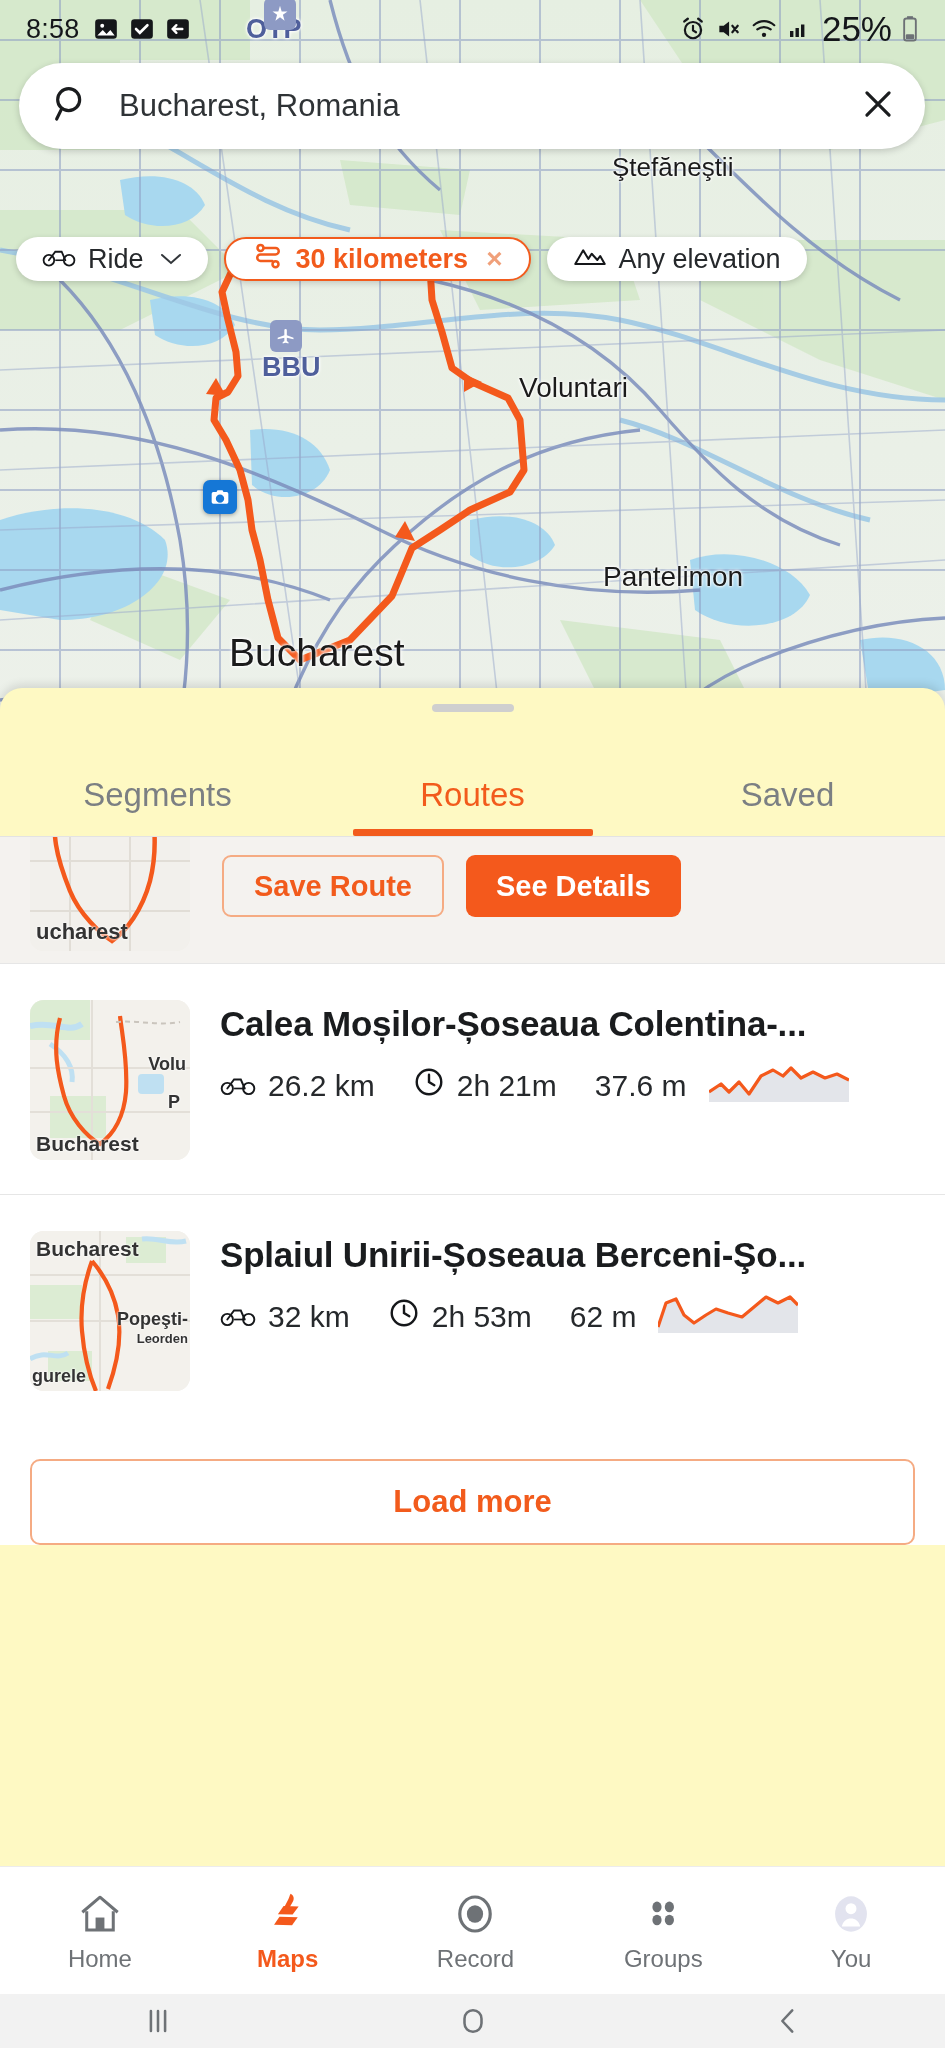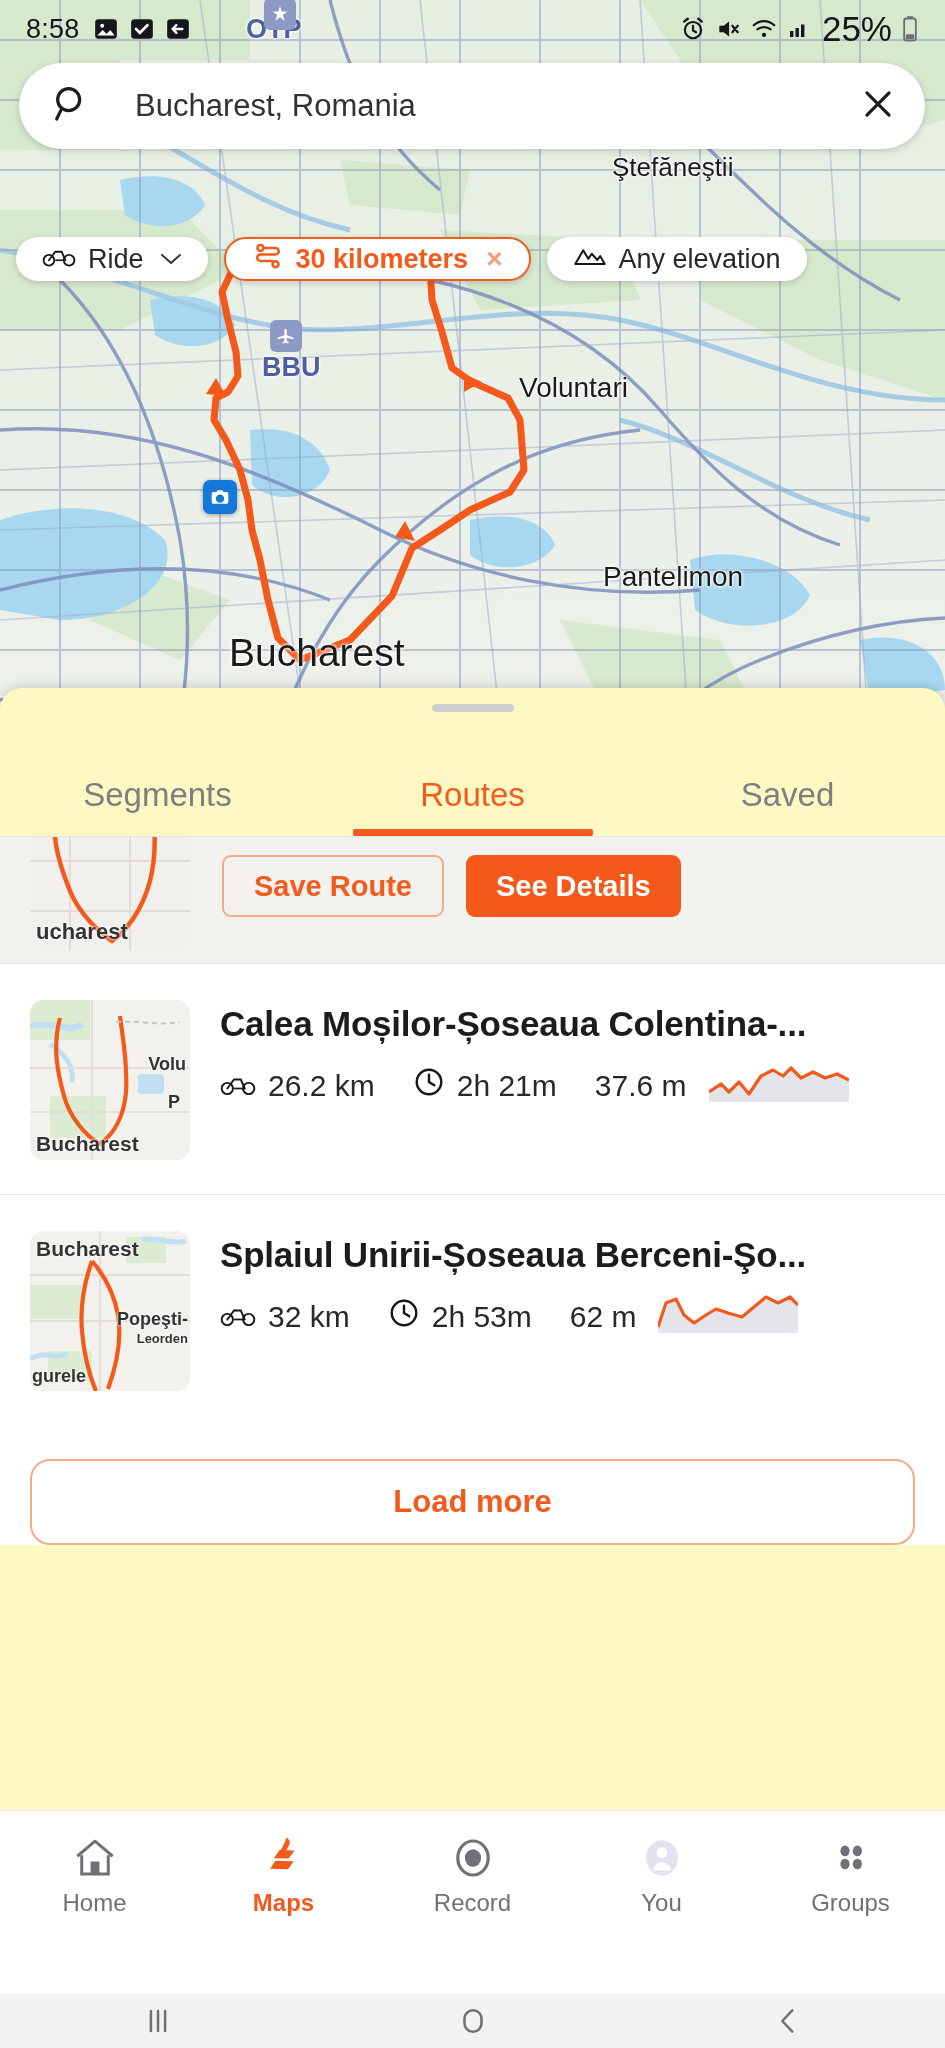--- a/index.html
+++ b/index.html
@@ -33,21 +33,21 @@
   .sb-batt-pct { font-size:35px; margin-left:2px; }
 
   
   #search-bar {
     position:absolute; left:19px; top:63px; width:906px; height:86px;
     background:#fff; border-radius:43px; z-index:35;
     display:flex; align-items:center; padding:0 28px 0 32px;
     box-shadow:0 2px 7px rgba(0,0,0,0.18);
   }
   #search-value {
-    flex:1; font-size:31px; color:#2f3336; margin-left:44px;
+    flex:1; font-size:31px; color:#2f3336; margin-left:28px;
     white-space:nowrap; overflow:hidden;
   }
 
   
   #chip-row {
     position:absolute; left:0; top:230px; width:945px; height:58px;
     display:flex; align-items:center; gap:16px; padding-left:16px; z-index:30;
   }
   .chip {
     height:44px; border-radius:29px; background:#fff;
@@ -150,30 +150,31 @@
     display:flex; align-items:center; gap:12px; margin-top:18px;
     font-size:30px; color:#26292c;
   }
   .route-stats .stat { display:flex; align-items:center; gap:12px; }
   .route-stats .gap { width:14px; }
   .elev-spark { margin-left:10px; }
 
   
   #load-more-wrap { padding:34px 30px 0 30px; background:#fff; }
   #load-more {
-    height:86px; border:2px solid #f5ab83; border-radius:20px;
+    height:86px; border:2px solid #f5ab83; border-radius:10px;
     display:flex; align-items:center; justify-content:center;
     font-size:31px; font-weight:bold; color:#f25b1c;
   }
 
   
   #bottom-nav {
-    position:absolute; left:0; top:1810px; width:945px; height:128px;
+    position:absolute; left:0; top:1866px; width:945px; height:128px;
     background:#fff; display:flex; align-items:center; z-index:50;
     border-top:1px solid #ececec;
+    padding-left:6px;
   }
   .nav-item {
     flex:1; display:flex; flex-direction:column; align-items:center; gap:8px;
     font-size:24px; color:#6e7276;
   }
   .nav-item.active { color:#f4591c; font-weight:bold; }
   .nav-icon { height:48px; display:flex; align-items:flex-end; }
 
   
   #android-nav {
@@ -566,37 +567,37 @@
       <svg width="48" height="46" viewBox="0 0 26 26">
           <ellipse cx="13" cy="13" rx="8.6" ry="9.6" fill="none" stroke="#6e7276" stroke-width="1.8"></ellipse>
           <ellipse cx="13" cy="13" rx="4.6" ry="5" fill="#6e7276"></ellipse>
         </svg>
     </span>
     <span>Record</span>
   </div>
   <div class="nav-item">
     <span class="nav-icon">
       <svg width="48" height="46" viewBox="0 0 26 26">
-          <ellipse cx="13" cy="13" rx="9" ry="10" fill="#e2e3ef"></ellipse>
-          <circle cx="13" cy="10" r="3.1" fill="#fff"></circle>
-          <path d="M7.8 20c.8-3 2.8-4.4 5.2-4.4s4.4 1.4 5.2 4.4z" fill="#fff"></path>
-        </svg>
-    </span>
-    <span>You</span>
-  </div>
-  <div class="nav-item">
-    <span class="nav-icon">
-      <svg width="48" height="46" viewBox="0 0 26 26">
           <ellipse cx="9.6" cy="9" rx="2.6" ry="3" fill="#6e7276"></ellipse>
           <ellipse cx="16.6" cy="9" rx="2.6" ry="3" fill="#6e7276"></ellipse>
           <ellipse cx="9.6" cy="16.4" rx="2.6" ry="3" fill="#6e7276"></ellipse>
           <ellipse cx="16.6" cy="16.4" rx="2.6" ry="3" fill="#6e7276"></ellipse>
         </svg>
     </span>
     <span>Groups</span>
+  </div>
+  <div class="nav-item">
+    <span class="nav-icon">
+      <svg width="48" height="46" viewBox="0 0 26 26">
+          <ellipse cx="13" cy="13" rx="9" ry="10" fill="#e2e3ef"></ellipse>
+          <circle cx="13" cy="10" r="3.1" fill="#fff"></circle>
+          <path d="M7.8 20c.8-3 2.8-4.4 5.2-4.4s4.4 1.4 5.2 4.4z" fill="#fff"></path>
+        </svg>
+    </span>
+    <span>You</span>
   </div>
 </div>
 
 <div id="android-nav">
   <div class="anav">
     <svg width="34" height="34" viewBox="0 0 24 24">
         <path d="M7 5v14M12 5v14M17 5v14" stroke="#6e7276" stroke-width="1.8" stroke-linecap="round"></path>
       </svg>
   </div>
   <div class="anav">

